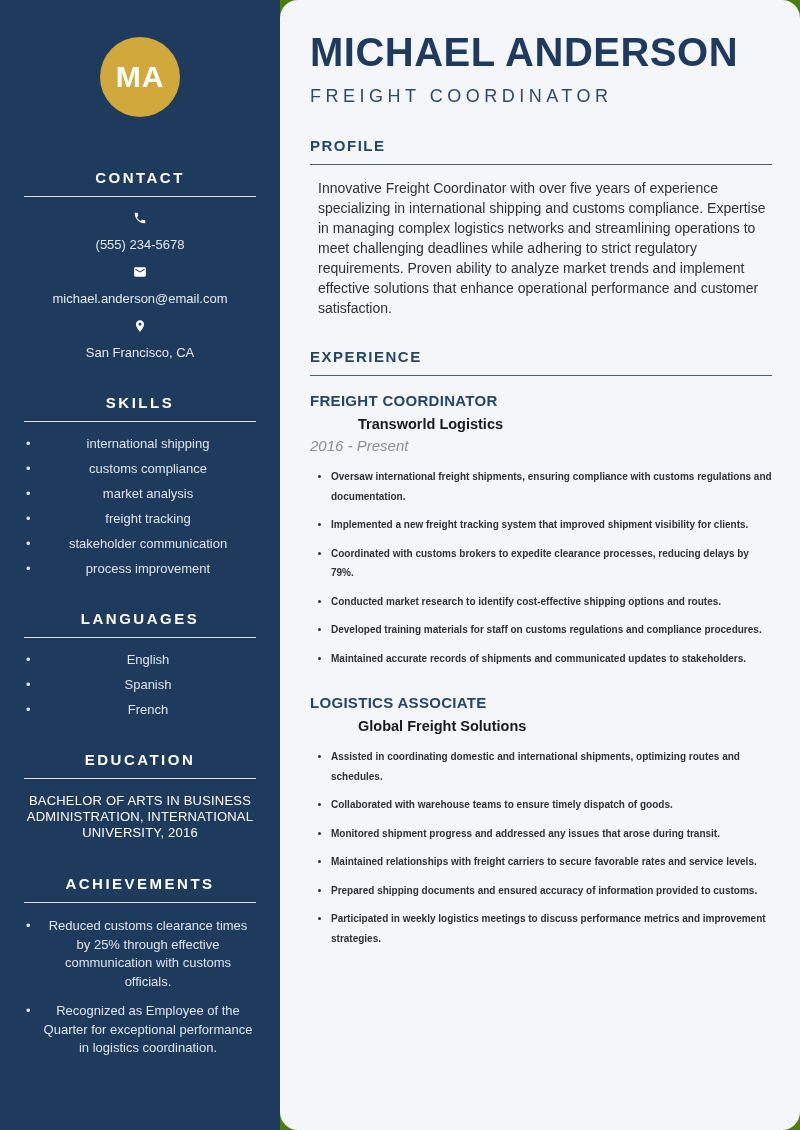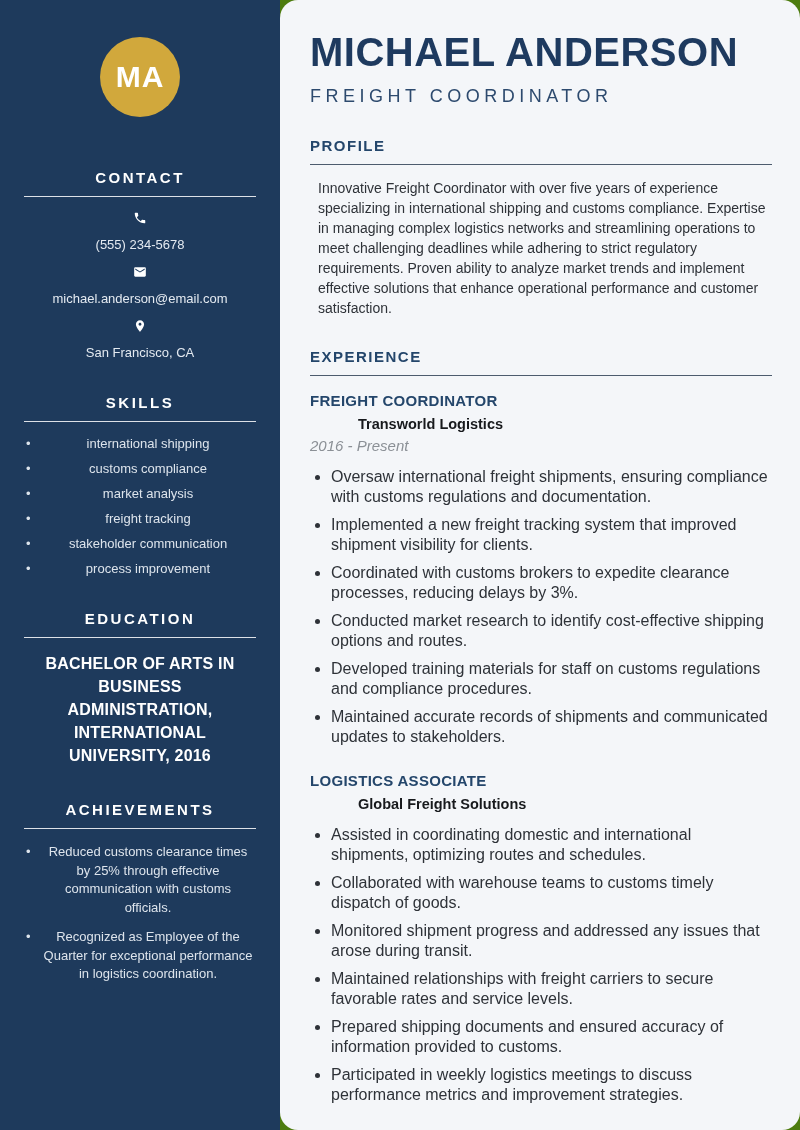--- a/index.html
+++ b/index.html
@@ -37,21 +37,21 @@
   .contact-row .icon svg { width: 14px; height: 14px; fill: #ffffff; }
   ul.side-list { list-style: none; }
   ul.side-list li {
     font-size: 13px; color: #dde4ec; margin-bottom: 10px; padding-left: 16px;
     position: relative; line-height: 15px;
   }
   ul.side-list li::before {
     content: "•"; position: absolute; left: 2px; top: 0; color: #dde4ec;
   }
   .degree {
-    font-size: 16px; font-weight: bold; color: #ffffff; line-height: 23px;
+    font-size: 13px; font-weight: normal; color: #ffffff; line-height: 16px;
     letter-spacing: 0.2px;
   }
   ul.achv-list { list-style: none; }
   ul.achv-list li {
     font-size: 13px; color: #dde4ec; line-height: 18.5px; margin-bottom: 11px;
     padding-left: 16px; position: relative;
   }
   ul.achv-list li::before {
     content: "•"; position: absolute; left: 2px; top: 0; color: #dde4ec;
   }
@@ -76,21 +76,21 @@
   .profile-text {
     font-size: 14px; color: #2e3238; line-height: 20px; margin-left: 8px;
   }
   .job { margin-top: 16px; }
   .job + .job { margin-top: 26px; }
   .job-role { color: #24466b; font-size: 15px; font-weight: bold; letter-spacing: 0.3px; }
   .job-company { margin-top: 7px; color: #17191c; font-size: 14.5px; font-weight: bold; margin-left: 48px; }
   .job-dates { margin-top: 5px; color: #8b9096; font-size: 15px; font-style: italic; }
   ul.job-bullets { margin-top: 13px; padding-left: 21px; list-style: disc; }
   ul.job-bullets li {
-    font-size: 16px; color: #2e3238; line-height: 19.5px; margin-bottom: 9px;
+    font-size: 10px; color: #2e3238; line-height: 19.5px; margin-bottom: 9px; font-weight: bold;
   }
 </style>
 </head>
 <body>
 
 <div class="page">
 
   <aside class="sidebar">
 
     <div class="avatar">
@@ -132,20 +132,29 @@
       <ul class="side-list">
           <li>international shipping</li>
           <li>customs compliance</li>
           <li>market analysis</li>
           <li>freight tracking</li>
           <li>stakeholder communication</li>
           <li>process improvement</li>
         </ul>
     </section>
 
+    <section class="side-section">
+      <div class="side-heading">LANGUAGES</div>
+      <hr class="side-rule">
+      <ul class="side-list">
+          <li>English</li>
+          <li>Spanish</li>
+          <li>French</li>
+        </ul>
+    </section>
 
     <section class="side-section">
       <div class="side-heading">EDUCATION</div>
       <hr class="side-rule">
       <div class="degree">BACHELOR OF ARTS IN BUSINESS ADMINISTRATION, INTERNATIONAL UNIVERSITY, 2016</div>
     </section>
 
     <section class="side-section">
       <div class="side-heading">ACHIEVEMENTS</div>
       <hr class="side-rule">
@@ -172,33 +181,33 @@
       <h2 class="main-heading">EXPERIENCE</h2>
       <hr class="main-rule">
 
       <article class="job">
         <div class="job-role">FREIGHT COORDINATOR</div>
         <div class="job-company">Transworld Logistics</div>
         <div class="job-dates">2016 - Present</div>
         <ul class="job-bullets">
             <li>Oversaw international freight shipments, ensuring compliance with customs regulations and documentation.</li>
             <li>Implemented a new freight tracking system that improved shipment visibility for clients.</li>
-            <li>Coordinated with customs brokers to expedite clearance processes, reducing delays by 3%.</li>
+            <li>Coordinated with customs brokers to expedite clearance processes, reducing delays by 79%.</li>
             <li>Conducted market research to identify cost-effective shipping options and routes.</li>
             <li>Developed training materials for staff on customs regulations and compliance procedures.</li>
             <li>Maintained accurate records of shipments and communicated updates to stakeholders.</li>
           </ul>
       </article>
 
       <article class="job">
         <div class="job-role">LOGISTICS ASSOCIATE</div>
         <div class="job-company">Global Freight Solutions</div>
         <ul class="job-bullets">
             <li>Assisted in coordinating domestic and international shipments, optimizing routes and schedules.</li>
-            <li>Collaborated with warehouse teams to customs timely dispatch of goods.</li>
+            <li>Collaborated with warehouse teams to ensure timely dispatch of goods.</li>
             <li>Monitored shipment progress and addressed any issues that arose during transit.</li>
             <li>Maintained relationships with freight carriers to secure favorable rates and service levels.</li>
             <li>Prepared shipping documents and ensured accuracy of information provided to customs.</li>
             <li>Participated in weekly logistics meetings to discuss performance metrics and improvement strategies.</li>
           </ul>
       </article>
     </section>
 
   </main>
 </div>

